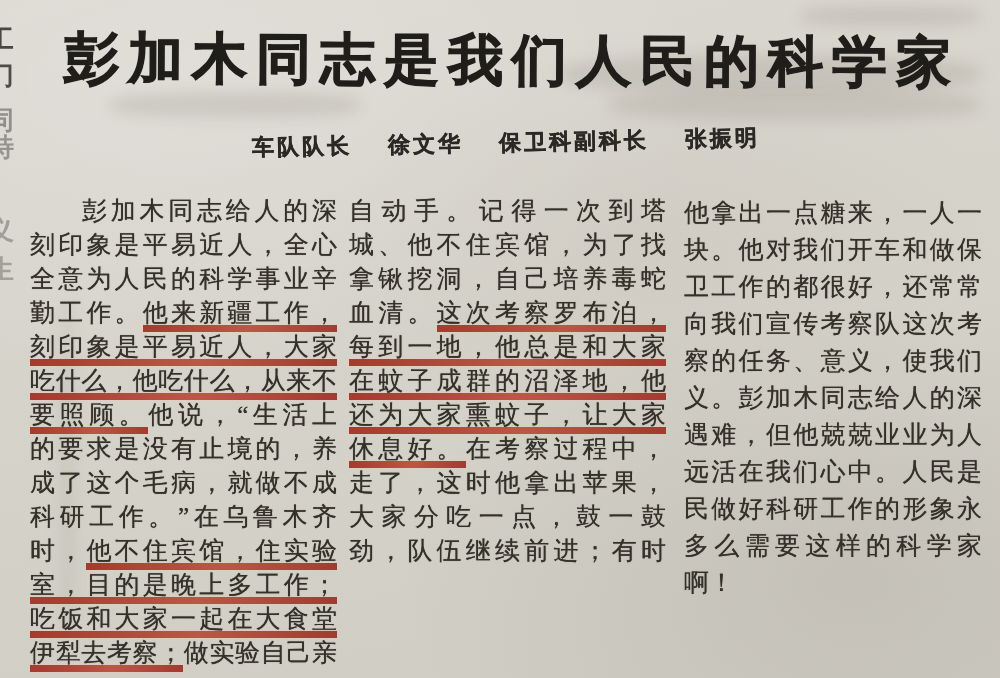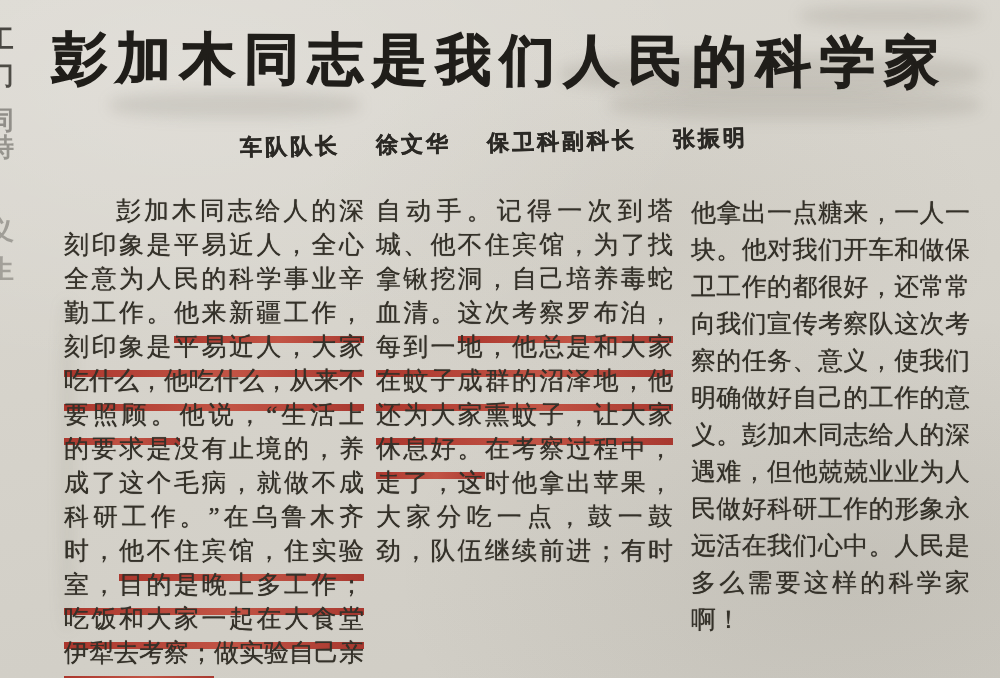--- a/index.html
+++ b/index.html
@@ -32,54 +32,54 @@
     font-family:"Liberation Sans","DejaVu Sans",sans-serif;
     font-size:26px; font-weight:700; color:#35332e;
   }
   .frag.f1{ top:22px;  opacity:0.88; }
   .frag.f2{ top:58px;  opacity:0.85; }
   .frag.f3{ top:103px; opacity:0.45; }
   .frag.f4{ top:130px; opacity:0.42; }
   .frag.f5{ top:213px; opacity:0.35; }
   .frag.f6{ top:252px; opacity:0.33; }
 
-  .content{ position:absolute; left:18px; top:0; width:952px; }
+  .content{ position:absolute; left:30px; top:0; width:952px; }
 
   .headline{
     margin-top:24px; padding-left:34px;
     font-family:"Liberation Sans","DejaVu Sans",sans-serif;
     font-size:55px; font-weight:900; letter-spacing:9px; white-space:nowrap;
     color:#201e1a; -webkit-text-stroke:1.1px #201e1a;
     transform:rotate(0.3deg);
     text-shadow:0 0 1px rgba(32,30,26,0.55);
   }
   .byline{
     margin-top:30px; display:flex; justify-content:center; gap:36px;
     font-family:"Liberation Sans","DejaVu Sans",sans-serif;
     font-size:22px; font-weight:700; letter-spacing:3px; color:#2b2925;
     -webkit-text-stroke:0.4px #2b2925;
     transform:rotate(-1.1deg);
   }
-  .columns{ margin-top:36px; display:flex; padding-left:0;margin-left:46px; }
+  .columns{ margin-top:36px; display:flex; padding-left:0; }
   .col{ width:307px; }
   .col.c2{ margin-left:12px; width:317px; }
   .col.c3{ margin-left:18px; width:298px; }
   .ln{
     height:34px; line-height:34px; font-size:25px;
     text-align:justify; text-align-last:justify;
     color:#343129; font-weight:500;
     text-shadow:0 0 0.7px rgba(48,45,38,0.85);
     white-space:nowrap;
   }
   .col.c3 .ln{ height:37px; line-height:37px; }
   .ln.indent{ padding-left:52px; }
   .ln.short{ text-align:left; text-align-last:left; }
   
   .rl{
-    padding-bottom:17px;
+    padding-bottom:6px;
     background-image:linear-gradient(94deg, rgba(168,42,32,0.92) 0%, rgba(191,62,46,0.85) 55%, rgba(164,40,31,0.9) 100%);
     background-repeat:no-repeat;
     background-position:0 100%;
     background-size:100% 7px;
   }
 </style>
 </head>
 <body>
 
 <div class="page">
@@ -142,24 +142,23 @@
         <div class="ln"><span>大家分吃一点，鼓一鼓</span></div>
         <div class="ln"><span>劲，队伍继续前进；有时</span></div>
       </div>
 
       <div class="col c3">
         <div class="ln"><span>他拿出一点糖来，一人一</span></div>
         <div class="ln"><span>块。他对我们开车和做保</span></div>
         <div class="ln"><span>卫工作的都很好，还常常</span></div>
         <div class="ln"><span>向我们宣传考察队这次考</span></div>
         <div class="ln"><span>察的任务、意义，使我们</span></div>
-        <div class="ln"><span>明确做好自己的工作的意</span></div>
         <div class="ln"><span>义。彭加木同志给人的深</span></div>
         <div class="ln"><span>遇难，但他兢兢业业为人</span></div>
+        <div class="ln"><span>远活在我们心中。人民是</span></div>
         <div class="ln"><span>民做好科研工作的形象永</span></div>
-        <div class="ln"><span>远活在我们心中。人民是</span></div>
         <div class="ln"><span>多么需要这样的科学家</span></div>
         <div class="ln short"><span>啊！</span></div>
       </div>
 
     </div>
   </div>
 </div>
 
 </body></html>

